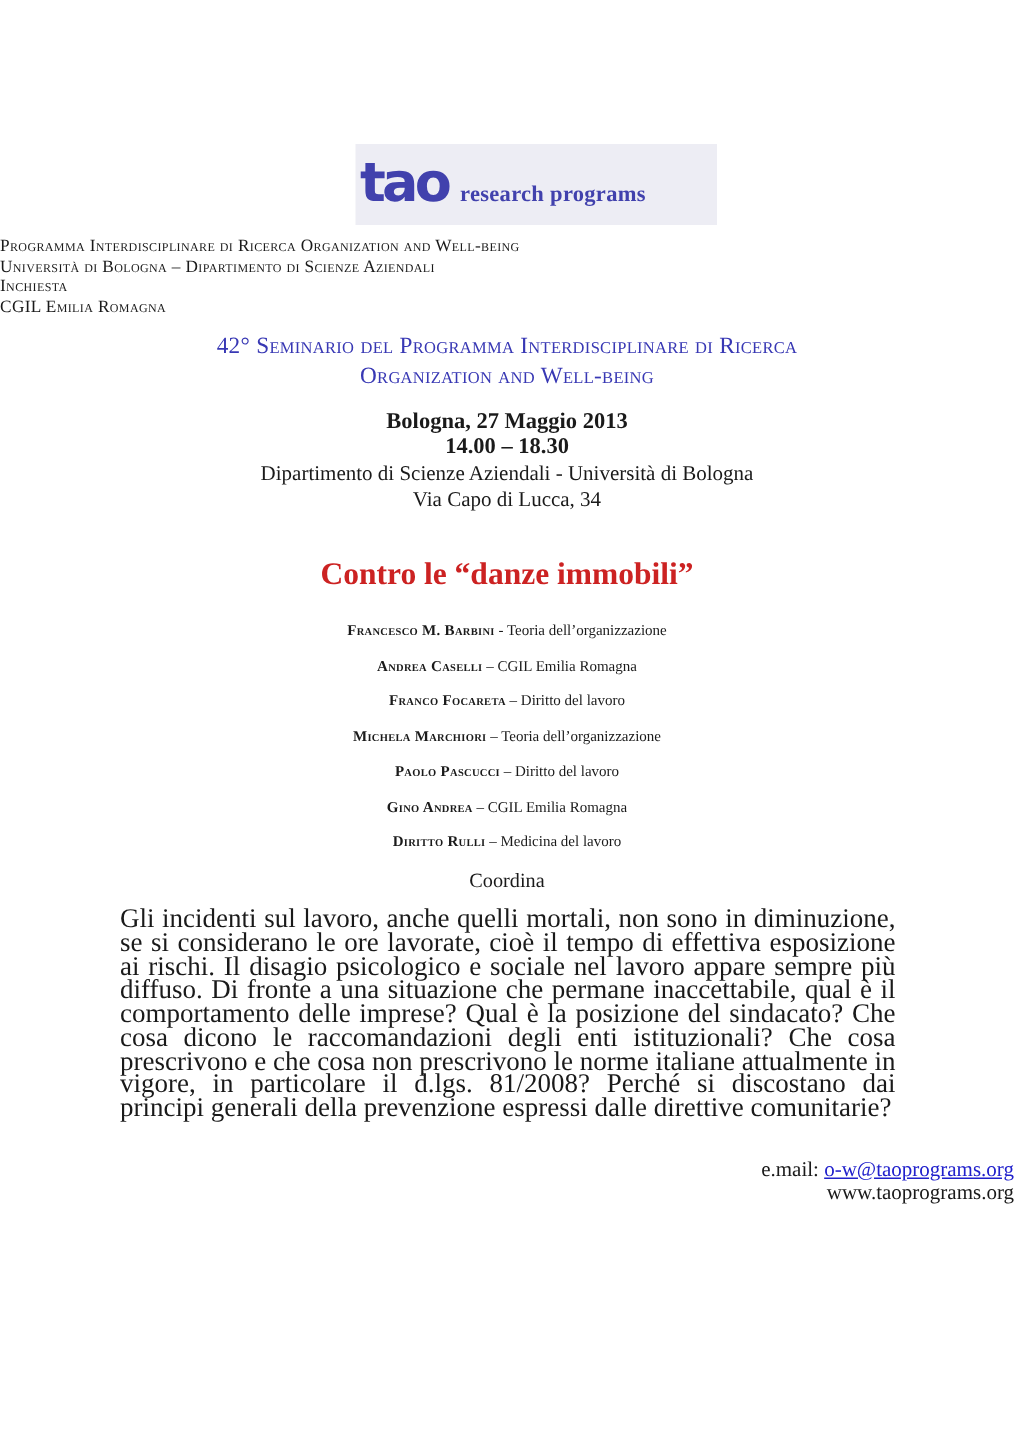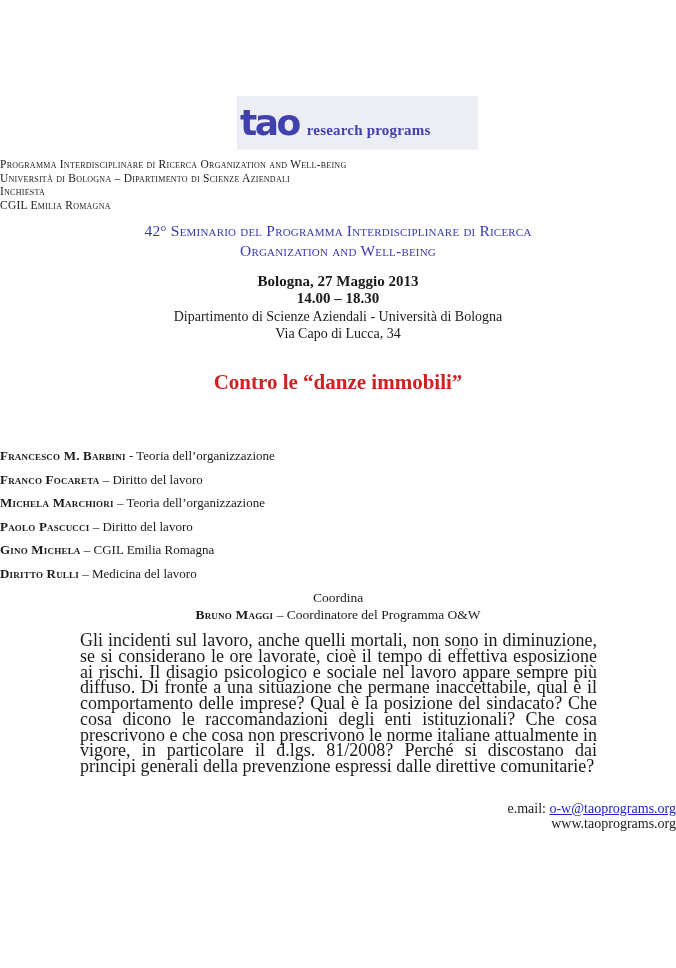--- a/index.html
+++ b/index.html
@@ -58,21 +58,21 @@
   .event { margin-top: 12px; text-align: center; font-size: 14px; line-height: 17.5px; }
   .event .bold { font-weight: 700; font-size: 15px; }
   .title {
     margin-top: 27px;
     text-align: center;
     font-weight: 700;
     font-size: 21px;
     line-height: 25.5px;
     color: var(--title_red, #cc2222);
   }
-  .speakers { margin-top: 54px; text-align: left; font-size: 13px; }
+  .speakers { margin-top: 19px; text-align: center; font-size: 10px; }
   .speaker { line-height: 14px; margin-bottom: 9.5px; }
   .sp-name { font-weight: 700; font-variant: small-caps; letter-spacing: 0.2px; }
   .coordina { margin-top: 3px; text-align: center; font-size: 13.5px; line-height: 16.5px; }
   .abstract {
     margin: 10px 79px 0 80px;
     text-align: justify;
     font-size: 18px;
     line-height: 15.7px;
   }
   .footer { margin-top: 26px; text-align: right; font-size: 14px; line-height: 15.5px; }
@@ -110,47 +110,47 @@
   <div class="title">
     <div>Contro le “danze immobili”</div>
   </div>
 
   <div class="speakers">
     <div class="speaker">
       <span class="sp-name">Francesco M. Barbini</span>
       <span class="sp-role">- Teoria dell’organizzazione</span>
     </div>
     <div class="speaker">
+      <span class="sp-name">Andrea Caselli</span>
+      <span class="sp-role">– CGIL Emilia Romagna</span>
+    </div>
+    <div class="speaker">
       <span class="sp-name">Franco Focareta</span>
       <span class="sp-role">– Diritto del lavoro</span>
     </div>
     <div class="speaker">
       <span class="sp-name">Michela Marchiori</span>
       <span class="sp-role">– Teoria dell’organizzazione</span>
     </div>
     <div class="speaker">
       <span class="sp-name">Paolo Pascucci</span>
       <span class="sp-role">– Diritto del lavoro</span>
     </div>
     <div class="speaker">
-      <span class="sp-name">Gino Michela</span>
+      <span class="sp-name">Gino Andrea</span>
       <span class="sp-role">– CGIL Emilia Romagna</span>
     </div>
     <div class="speaker">
       <span class="sp-name">Diritto Rulli</span>
       <span class="sp-role">– Medicina del lavoro</span>
     </div>
   </div>
 
   <div class="coordina">
     <div>Coordina</div>
-    <div>
-      <span class="sp-name">Bruno Maggi</span>
-      <span class="sp-role">– Coordinatore del Programma O&amp;W</span>
-    </div>
   </div>
 
   <p class="abstract">Gli incidenti sul lavoro, anche quelli mortali, non sono in diminuzione, se si considerano le ore lavorate, cioè il tempo di effettiva esposizione ai rischi. Il disagio psicologico e sociale nel lavoro appare sempre più diffuso. Di fronte a una situazione che permane inaccettabile, qual è il comportamento delle imprese? Qual è la posizione del sindacato? Che cosa dicono le raccomandazioni degli enti istituzionali? Che cosa prescrivono e che cosa non prescrivono le norme italiane attualmente in vigore, in particolare il d.lgs. 81/2008? Perché si discostano dai principi generali della prevenzione espressi dalle direttive comunitarie?</p>
 
   <div class="footer">
     <div>
       <span>e.mail: </span><a class="email-link" href="#">o-w@taoprograms.org</a>
     </div>
     <div>www.taoprograms.org</div>
   </div>

